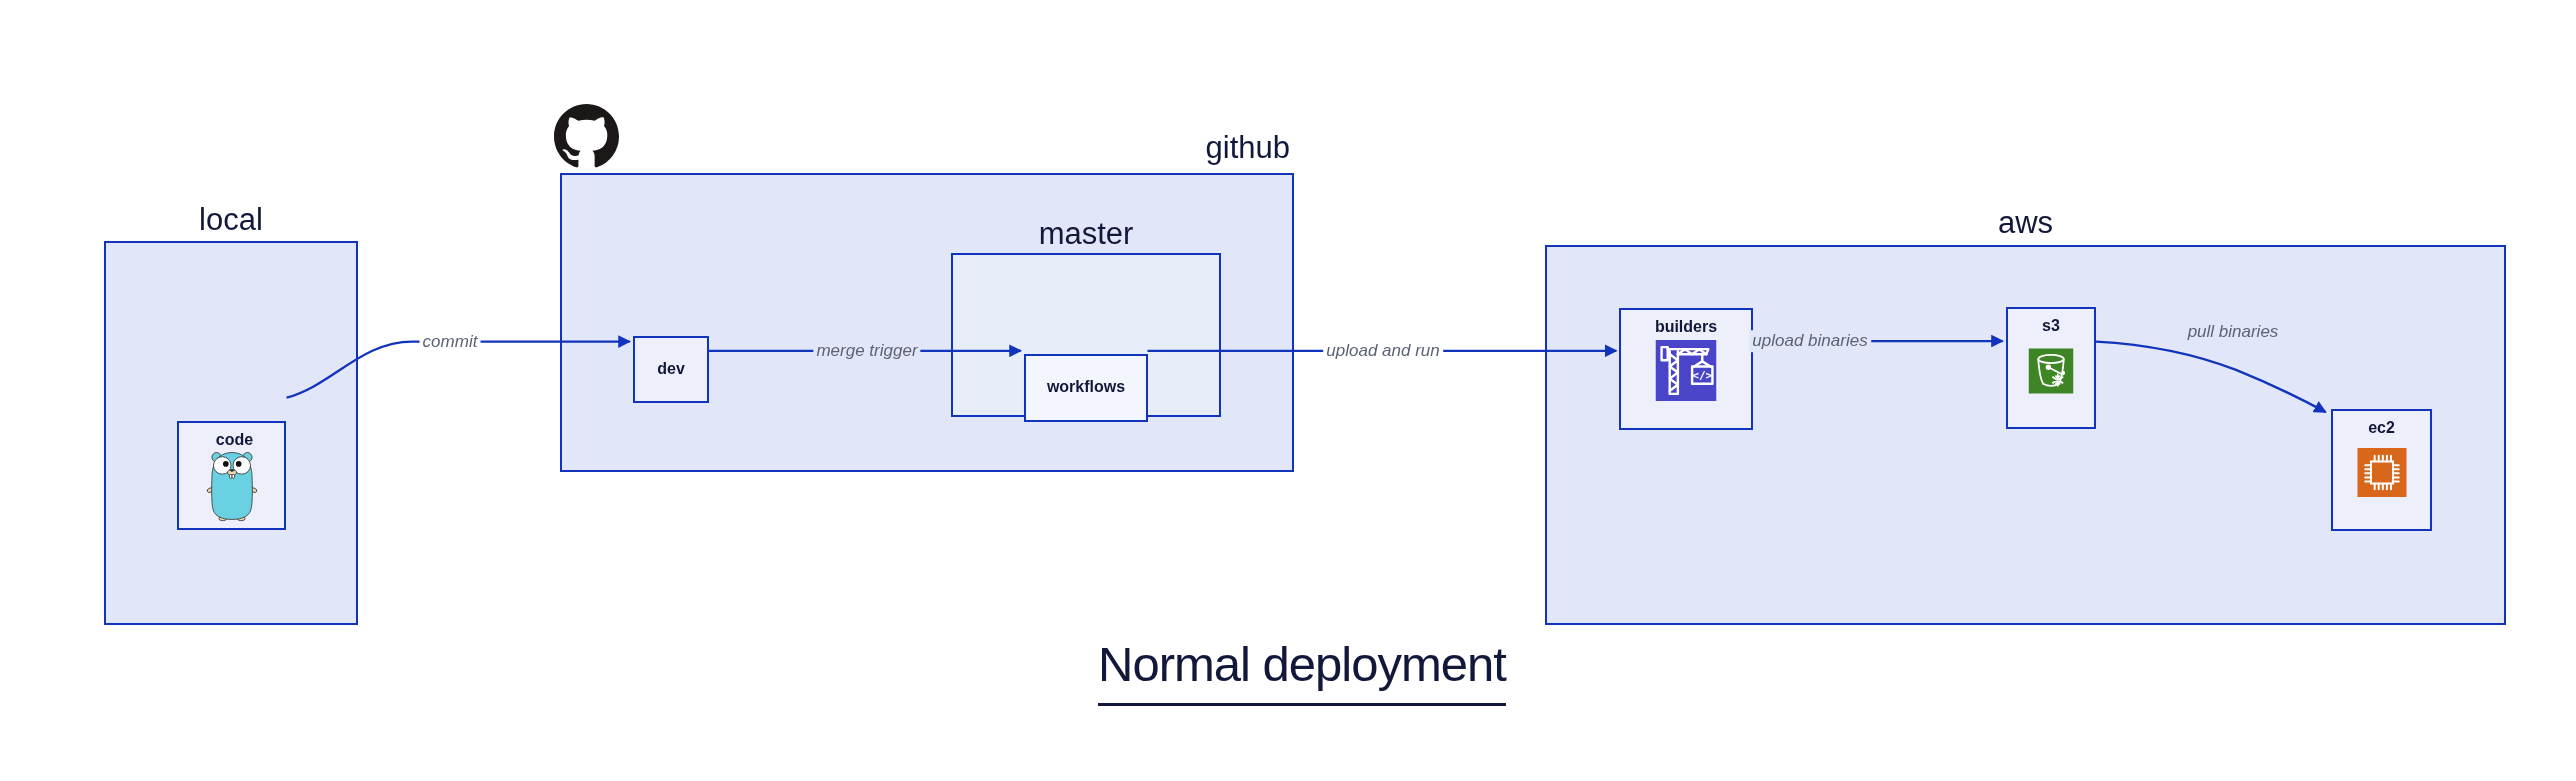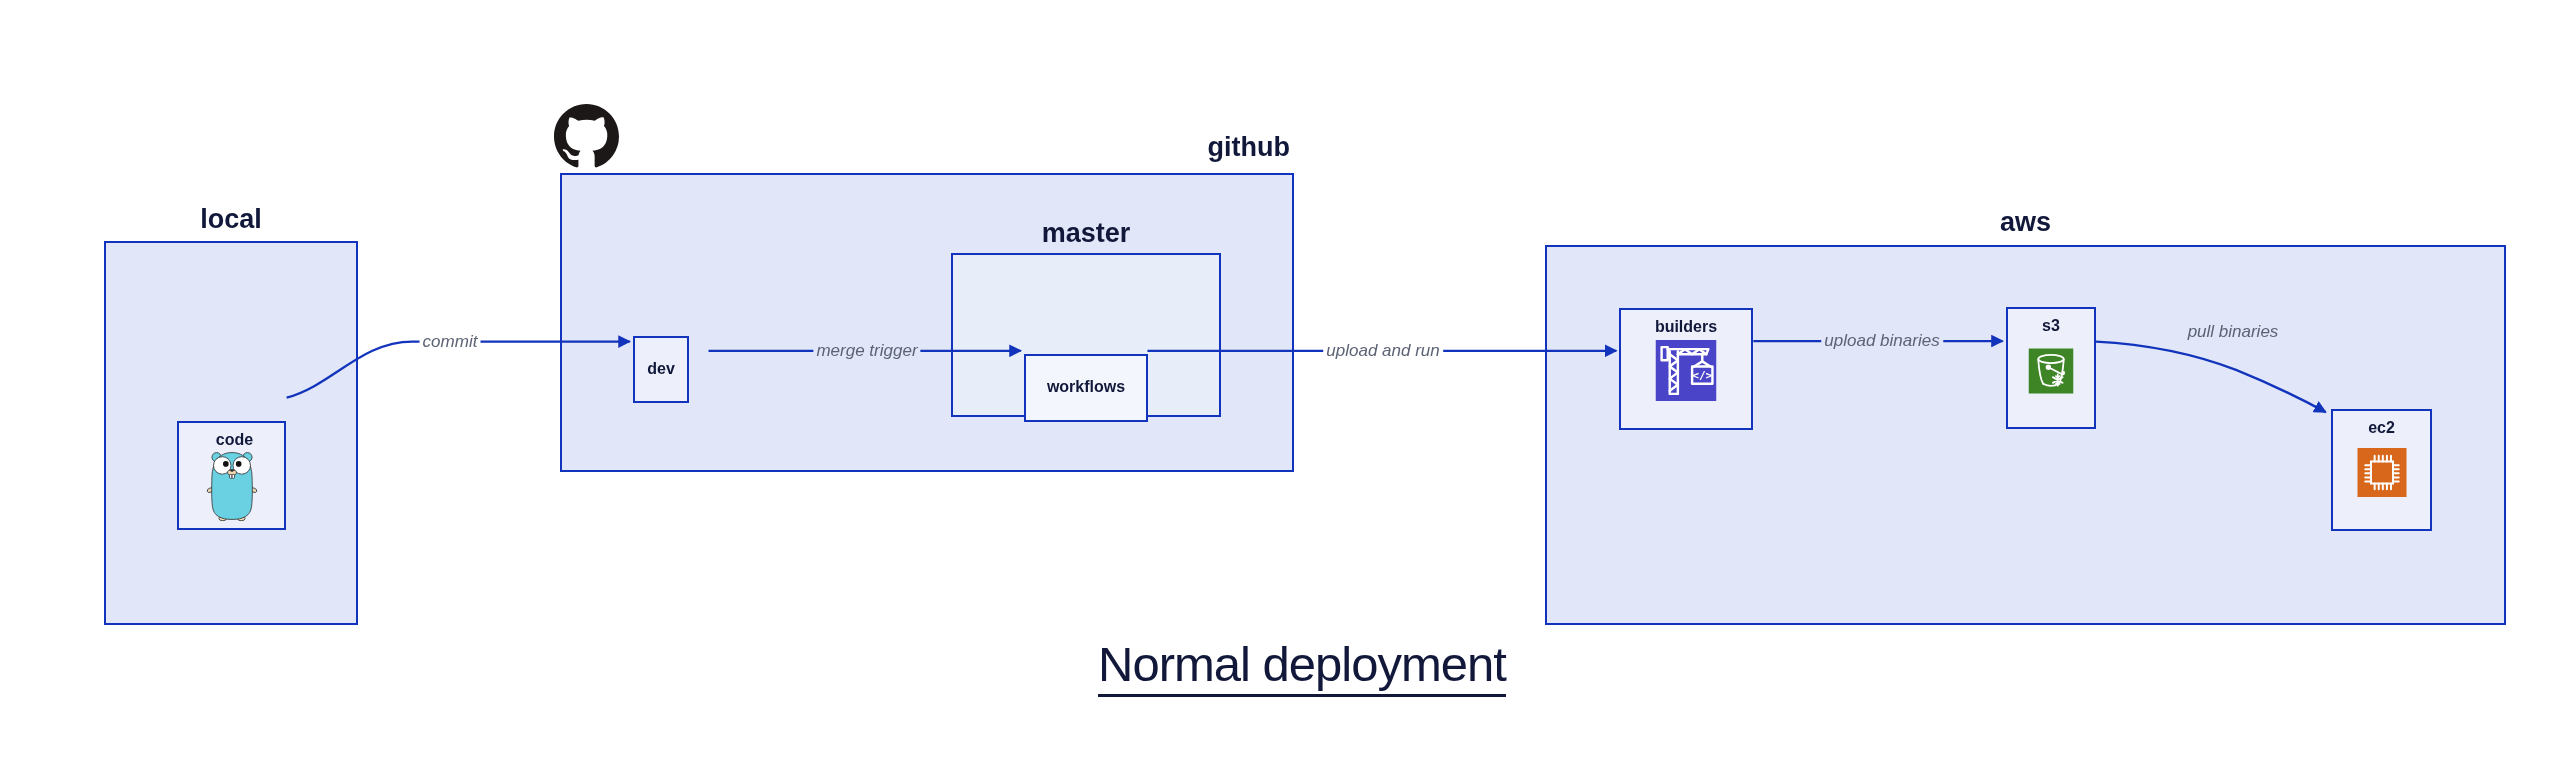--- a/index.html
+++ b/index.html
@@ -27,21 +27,21 @@
     position:absolute;background:var(--group-fill);
     border:2.6px solid var(--stroke-blue);box-sizing:border-box;
   }
   .group.master{background:var(--master-fill);border-width:2.1px;}
   .node{
     position:absolute;background:var(--node-fill);
     border:2.1px solid var(--stroke-blue);box-sizing:border-box;text-align:center;margin-top:28px;
   }
   .node.workflows{background:var(--workflows-fill);}
   .group-label{
-    position:absolute;font-size:27px;font-weight:700;color:var(--text-dark);
+    position:absolute;font-size:31px;font-weight:400;color:var(--text-dark);
     text-align:center;line-height:31px;white-space:nowrap;
   }
   .group-label.right{text-align:right;}
   .node-label{
     font-weight:700;font-size:16px;color:var(--text-dark);
     display:block;padding-top:7.2px;line-height:19.6px;
   }
   .node-label.vcenter{padding-top:0;position:absolute;left:0;right:0;top:50%;transform:translateY(-54%);}
   .icon-tile{position:absolute;display:block;}
   #edges{position:absolute;left:0;top:0;z-index:5;pointer-events:none;}
@@ -49,21 +49,21 @@
     position:absolute;z-index:6;transform:translate(-50%,-50%);
     font-style:italic;font-size:17px;color:var(--edge-label-gray);
     white-space:nowrap;padding:0.5px 3.1px;line-height:20.6px;
   }
   .edge-label.on-white{background:var(--canvas-bg);}
   .edge-label.on-group{background:var(--group-fill);}
   .diagram-title{
     position:absolute;left:993px;top:636px;width:618px;text-align:center;
     font-size:49px;font-weight:500;color:var(--text-dark);letter-spacing:-1px;
   }
-  .diagram-title span{border-bottom:3.6px solid currentColor;padding-bottom:3px;}
+  .diagram-title span{border-bottom:3.6px solid currentColor;padding-bottom:12px;}
   .gh-logo{position:absolute;left:554px;top:104px;width:65px;height:65px;z-index:4;}
 </style>
 </head>
 <body>
 
 <div id="canvas">
 
   <div class="group" style="left:104px;top:241px;width:254px;height:384px;"></div>
   <div class="group" style="left:560px;top:173px;width:734px;height:299px;"></div>
   <div class="group master" style="left:951px;top:253px;width:270px;height:164px;"></div>
@@ -94,21 +94,21 @@
         <circle cx="38" cy="27" r="5.5" fill="#111" stroke="none"></circle>
         <circle cx="63" cy="27" r="5.5" fill="#111" stroke="none"></circle>
         <ellipse cx="50" cy="44" rx="8.5" ry="5.5" fill="var(--gopher-tan)"></ellipse>
         <ellipse cx="50" cy="40" rx="3.4" ry="2.4" fill="#2b2b2b" stroke="none"></ellipse>
         <rect x="45.2" y="47.5" width="4.6" height="7.5" rx="1.5" fill="#fff"></rect>
         <rect x="50.2" y="47.5" width="4.6" height="7.5" rx="1.5" fill="#fff"></rect>
       </g>
     </svg>
   </div>
 
-  <div class="node" style="left:633px;top:308px;width:56px;height:67px;">
+  <div class="node" style="left:633px;top:308px;width:76px;height:67px;">
     <span class="node-label vcenter">dev</span>
   </div>
 
   <div class="node workflows" style="left:1024px;top:326px;width:124px;height:68px;">
     <span class="node-label vcenter">workflows</span>
   </div>
 
   <div class="node" style="left:1619px;top:280px;width:134px;height:122px;">
     <span class="node-label">builders</span>
     <svg class="icon-tile" style="left:50%;top:30px;transform:translateX(-50%);" width="61" height="61" viewBox="0 0 60 60">
@@ -169,21 +169,21 @@
       <path d="M1375,681 L1981,681" marker-end="url(#arr)"></path>
       <path d="M2227,681 L3137,681" marker-end="url(#arr)"></path>
       <path d="M3403,662 L3887,662" marker-end="url(#arr)"></path>
       <path d="M4068,663 C4180,669 4268,690 4340,718 C4414,748 4470,776 4514,800" marker-end="url(#arr)"></path>
     </g>
   </svg>
 
   <div class="edge-label on-white" style="left:450px;top:342px;">commit</div>
   <div class="edge-label on-group" style="left:867px;top:351px;">merge trigger</div>
   <div class="edge-label on-white" style="left:1383px;top:351px;">upload and run</div>
-  <div class="edge-label on-group" style="left:1882px;top:341px;">upload binaries</div>
+  <div class="edge-label on-group" style="left:1810px;top:341px;">upload binaries</div>
   <div class="edge-label on-group" style="left:2221px;top:332px;margin-left:12px;">pull binaries</div>
 
   <div class="diagram-title">
     <span>Normal deployment</span>
   </div>
 
 </div>
 
 
 </body></html>

